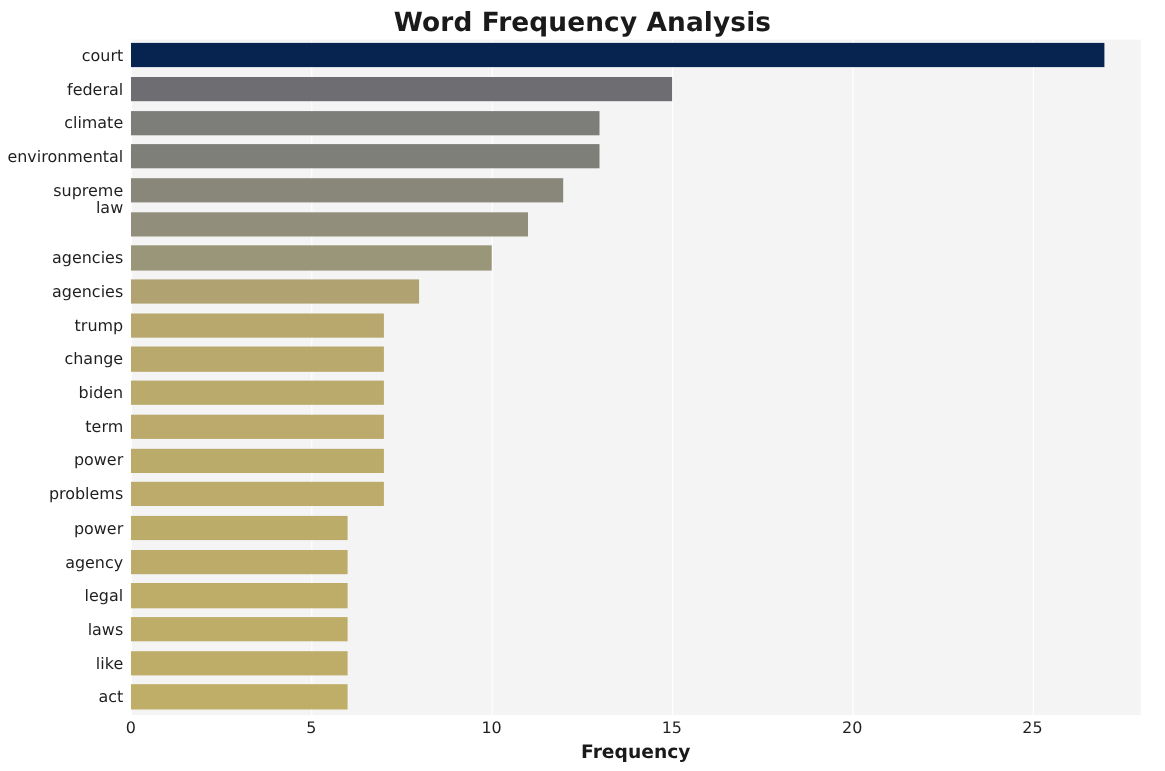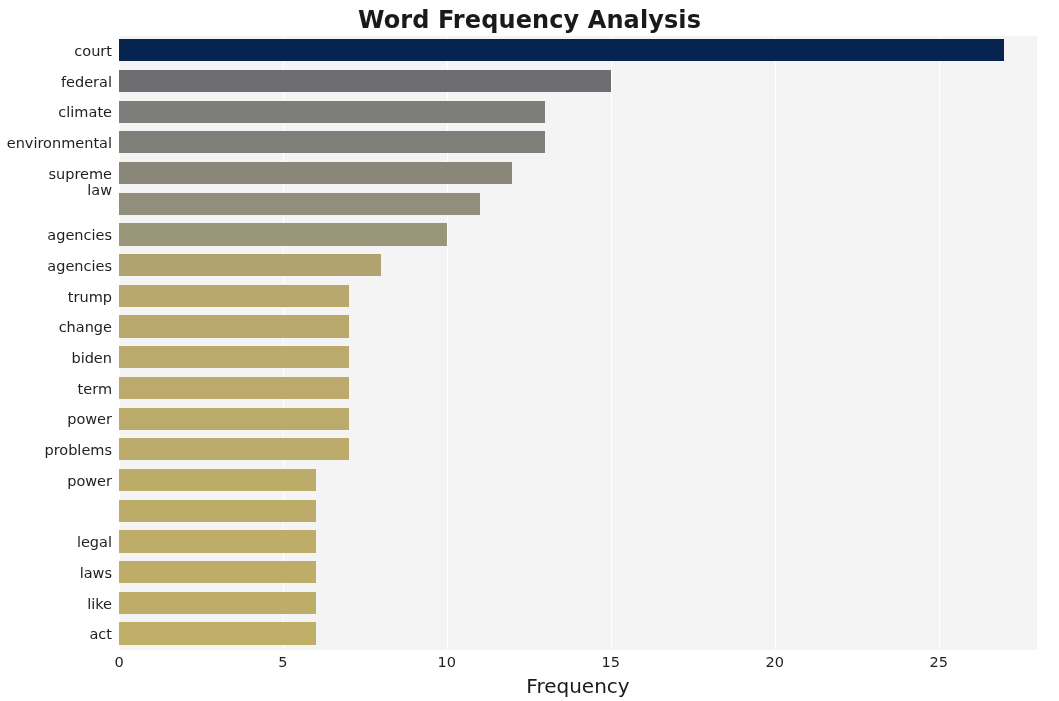--- a/index.html
+++ b/index.html
@@ -113,22 +113,23 @@
     white-space: nowrap;
   }
 
   
   #xaxis-title {
     position: absolute;
     left: 119px;
     top: 674px;
     width: 918px;
     text-align: center;
-    font-size: 20px;
+    font-size: 17px;
     color: #1a1a1a;
+    font-weight: bold;
   }
 </style>
 </head>
 <body>
 
 <div id="figure">
 
   <div id="chart-title">Word Frequency Analysis</div>
 
   <div id="plot-area">
@@ -213,20 +214,21 @@
       <div class="ylabel" style="top: 139px; height: 30.7px; line-height: 30.7px; margin-left: 16px;">law</div>
       <div class="ylabel" style="top: 184.2px; height: 30.7px; line-height: 30.7px;">agencies</div>
       <div class="ylabel" style="top: 214.9px; height: 30.7px; line-height: 30.7px;">agencies</div>
       <div class="ylabel" style="top: 245.6px; height: 30.7px; line-height: 30.7px;">trump</div>
       <div class="ylabel" style="top: 276.3px; height: 30.7px; line-height: 30.7px;">change</div>
       <div class="ylabel" style="top: 307px; height: 30.7px; line-height: 30.7px;">biden</div>
       <div class="ylabel" style="top: 337.7px; height: 30.7px; line-height: 30.7px;">term</div>
       <div class="ylabel" style="top: 368.4px; height: 30.7px; line-height: 30.7px;">power</div>
       <div class="ylabel" style="top: 399.1px; height: 30.7px; line-height: 30.7px;">problems</div>
       <div class="ylabel" style="top: 429.8px; height: 30.7px; line-height: 30.7px;">power</div>
+      <div class="ylabel" style="top: 460.5px; height: 30.7px; line-height: 30.7px;">agency</div>
       <div class="ylabel" style="top: 491.2px; height: 30.7px; line-height: 30.7px;">legal</div>
       <div class="ylabel" style="top: 521.9px; height: 30.7px; line-height: 30.7px;">laws</div>
       <div class="ylabel" style="top: 552.6px; height: 30.7px; line-height: 30.7px;">like</div>
       <div class="ylabel" style="top: 583.3px; height: 30.7px; line-height: 30.7px;">act</div>
     </div>
 
   <div id="xlabels">
       <div class="xlabel" style="left: 119px;">0</div>
       <div class="xlabel" style="left: 282.929px;">5</div>
       <div class="xlabel" style="left: 446.857px;">10</div>

